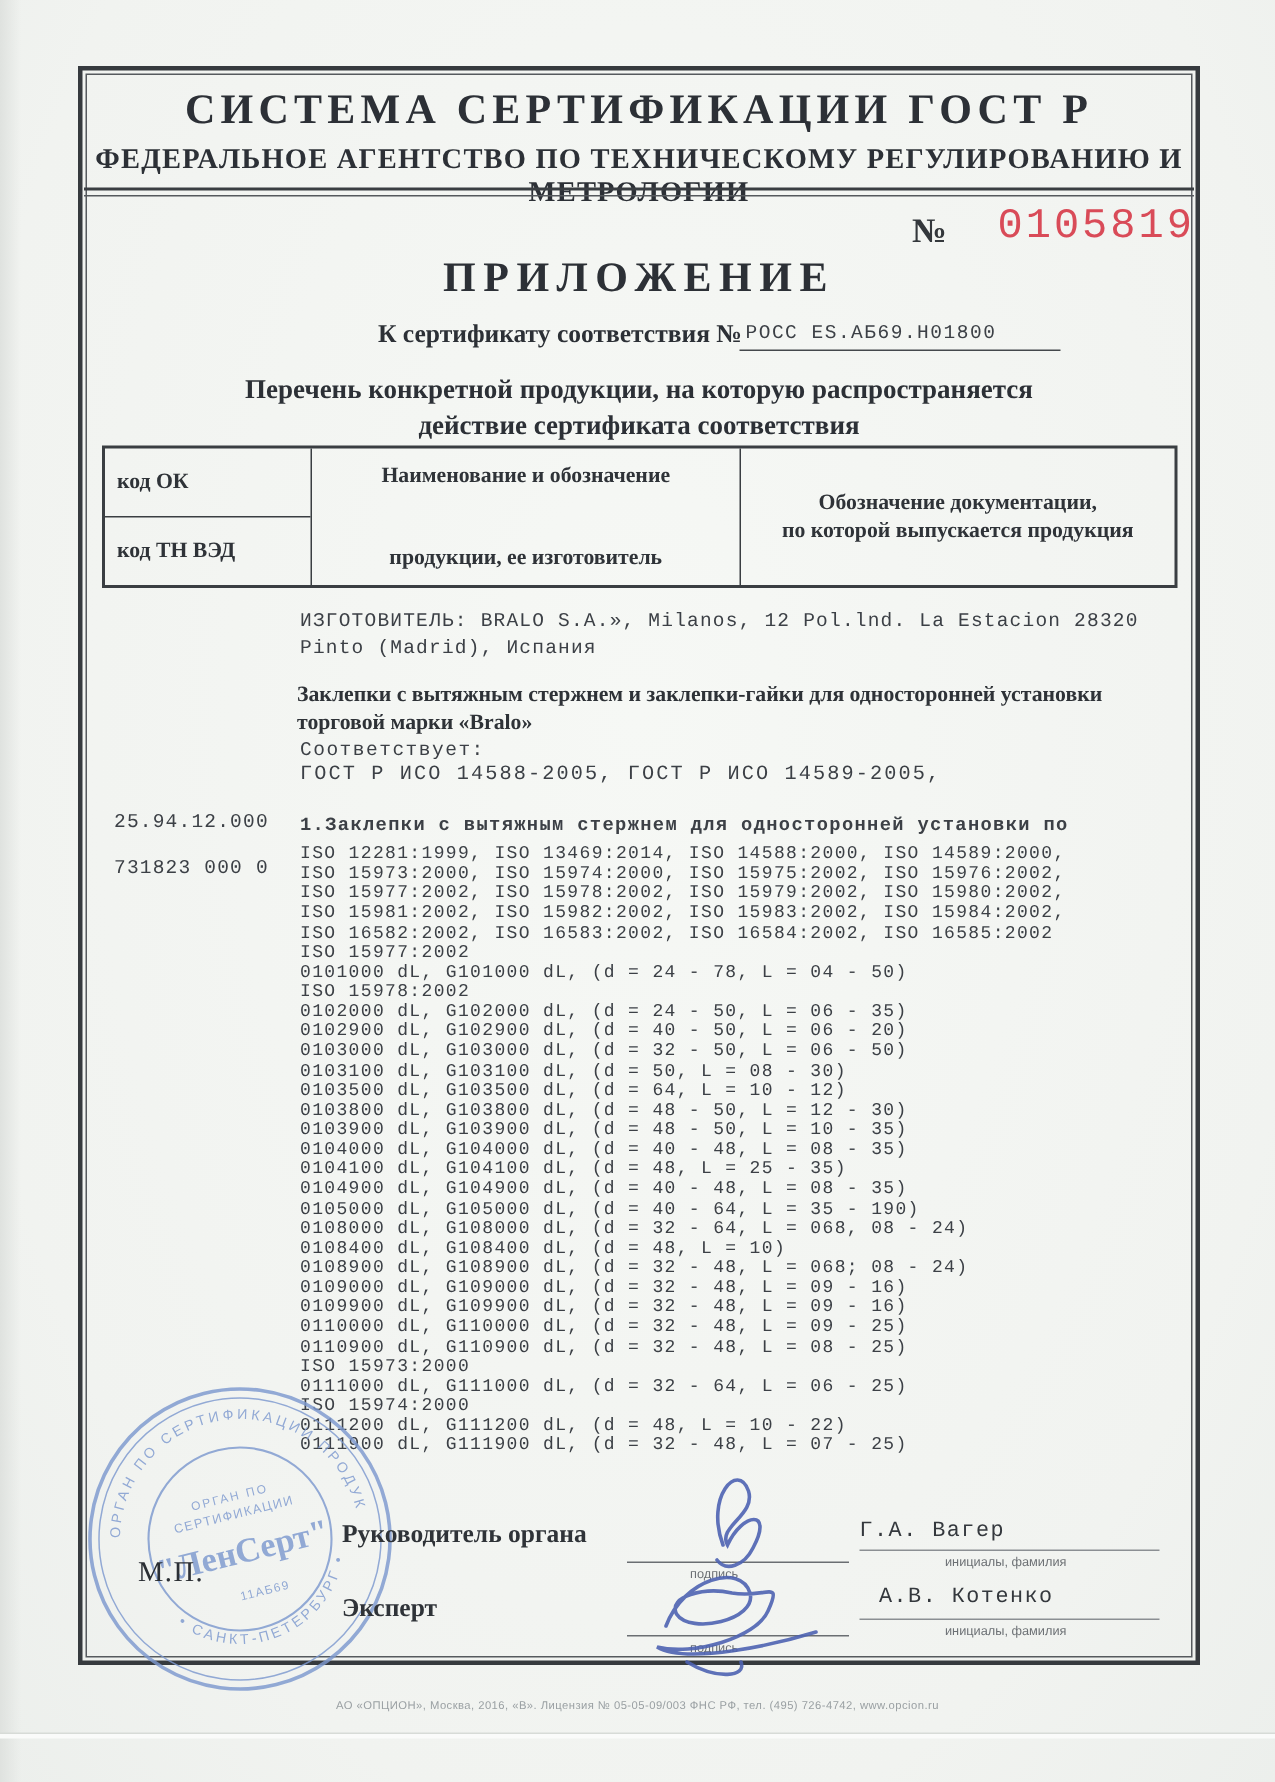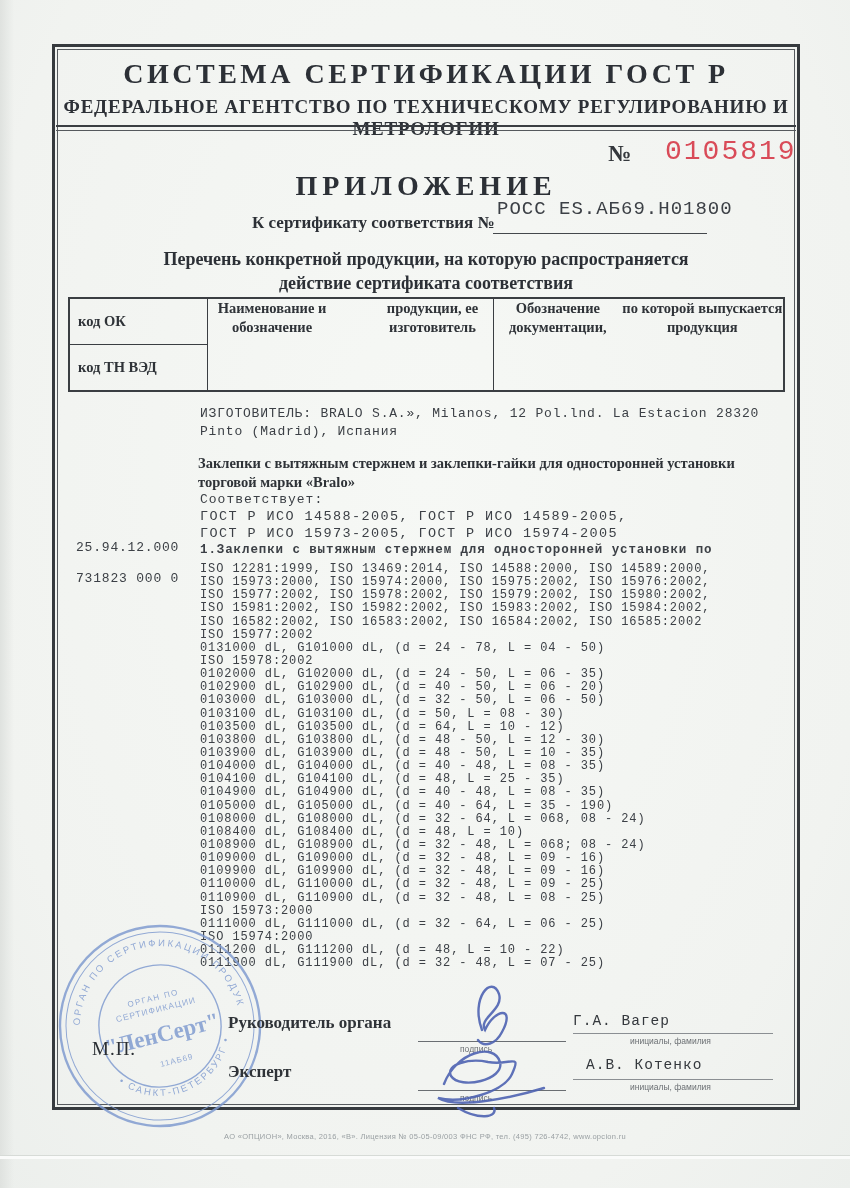--- a/index.html
+++ b/index.html
@@ -21,39 +21,39 @@
   .band-line-a{position:absolute;left:56px;top:125px;width:740px;height:2px;background:#3a3e42;}
   .band-line-b{position:absolute;left:56px;top:130px;width:740px;height:1px;background:#55595d;}
   
   .num-prefix{position:absolute;left:608px;top:141px;font-size:23px;font-weight:bold;color:#34383c;}
   .num-value{position:absolute;left:644px;top:136px;font-family:"Liberation Mono",monospace;
         font-size:28px;letter-spacing:2px;color:#d94b58;margin-left:21px;}
   
   .title{position:absolute;left:52px;top:170px;width:748px;text-align:center;
         font-weight:bold;font-size:28px;letter-spacing:5px;color:#2c3036;}
   .cert-label{position:absolute;left:252px;top:213px;font-weight:bold;font-size:17px;color:#2c3036;}
-  .cert-number{position:absolute;left:497px;top:198px;font-family:"Liberation Mono",monospace;
-        font-size:19px;letter-spacing:1px;color:#3c4046;}
+  .cert-number{position:absolute;left:497px;top:214px;font-family:"Liberation Mono",monospace;
+        font-size:13px;letter-spacing:1px;color:#3c4046;}
   .cert-underline{position:absolute;left:493px;top:233px;width:214px;height:1px;background:#44484c;}
   .purpose1{position:absolute;left:52px;top:249px;width:748px;text-align:center;
         font-weight:bold;font-size:18px;color:#2c3036;}
   .purpose2{position:absolute;left:52px;top:273px;width:748px;text-align:center;
         font-weight:bold;font-size:18px;color:#2c3036;}
   
   .tbl{position:absolute;left:68px;top:297px;width:717px;height:95px;
         border:2px solid #3a3e42;box-sizing:border-box;display:flex;}
   .tbl .c1{width:138px;border-right:1.5px solid #3a3e42;box-sizing:border-box;
         display:flex;flex-direction:column;}
   .tbl .c1 .half{flex:1;display:flex;align-items:center;padding-left:8px;
         font-weight:bold;font-size:14.5px;}
   .tbl .c1 .half.top{border-bottom:1.5px solid #3a3e42;}
   .tbl .c2{width:286px;border-right:1.5px solid #3a3e42;box-sizing:border-box;
-        display:flex;flex-direction:row;justify-content:center;text-align:center;
+        display:flex;flex-direction:column;justify-content:center;text-align:center;
         font-weight:bold;font-size:14.5px;line-height:19px;gap:36px;}
-  .tbl .c3{flex:1;display:flex;flex-direction:row;justify-content:center;text-align:center;
+  .tbl .c3{flex:1;display:flex;flex-direction:column;justify-content:center;text-align:center;
         font-weight:bold;font-size:14.5px;line-height:19px;}
   
   .code-ok{position:absolute;left:76px;top:540px;font-family:"Liberation Mono",monospace;
         font-size:13px;letter-spacing:0.8px;color:#3c4046;}
   .code-tnved{position:absolute;left:76px;top:571px;font-family:"Liberation Mono",monospace;
         font-size:13px;letter-spacing:0.8px;color:#3c4046;}
   
   .mono{font-family:"Liberation Mono","DejaVu Sans Mono",monospace;color:#3c4046;}
   .manu1{position:absolute;left:200px;top:406px;font-size:13px;letter-spacing:0.8px;}
   .manu2{position:absolute;left:200px;top:424px;font-size:13px;letter-spacing:0.8px;}
@@ -134,30 +134,29 @@
 
   <div class="code-ok">25.94.12.000</div>
   <div class="code-tnved">731823 000 0</div>
 
   <div class="manu1 mono">ИЗГОТОВИТЕЛЬ: BRALO S.A.», Milanos, 12 Pol.lnd. La Estacion 28320</div>
   <div class="manu2 mono">Pinto (Madrid), Испания</div>
   <div class="prod1">Заклепки с вытяжным стержнем и заклепки-гайки для односторонней установки</div>
   <div class="prod2">торговой марки «Bralo»</div>
   <div class="conf mono">Соответствует:</div>
   <div class="gost1 mono">ГОСТ Р ИСО 14588-2005, ГОСТ Р ИСО 14589-2005,</div>
-  <div class="gost2 mono">ГОСТ Р ИСО 15973-2005, ГОСТ Р ИСО 15974-2005</div>
   <div class="item1 mono">1.Заклепки с вытяжным стержнем для односторонней установки по</div>
   <div class="listing">
       <div class="mline">ISO 12281:1999, ISO 13469:2014, ISO 14588:2000, ISO 14589:2000,</div>
       <div class="mline">ISO 15973:2000, ISO 15974:2000, ISO 15975:2002, ISO 15976:2002,</div>
       <div class="mline">ISO 15977:2002, ISO 15978:2002, ISO 15979:2002, ISO 15980:2002,</div>
       <div class="mline">ISO 15981:2002, ISO 15982:2002, ISO 15983:2002, ISO 15984:2002,</div>
       <div class="mline">ISO 16582:2002, ISO 16583:2002, ISO 16584:2002, ISO 16585:2002</div>
       <div class="mline">ISO 15977:2002</div>
-      <div class="mline">0131000 dL, G101000 dL, (d = 24 - 78, L = 04 - 50)</div>
+      <div class="mline">0101000 dL, G101000 dL, (d = 24 - 78, L = 04 - 50)</div>
       <div class="mline">ISO 15978:2002</div>
       <div class="mline">0102000 dL, G102000 dL, (d = 24 - 50, L = 06 - 35)</div>
       <div class="mline">0102900 dL, G102900 dL, (d = 40 - 50, L = 06 - 20)</div>
       <div class="mline">0103000 dL, G103000 dL, (d = 32 - 50, L = 06 - 50)</div>
       <div class="mline">0103100 dL, G103100 dL, (d = 50, L = 08 - 30)</div>
       <div class="mline">0103500 dL, G103500 dL, (d = 64, L = 10 - 12)</div>
       <div class="mline">0103800 dL, G103800 dL, (d = 48 - 50, L = 12 - 30)</div>
       <div class="mline">0103900 dL, G103900 dL, (d = 48 - 50, L = 10 - 35)</div>
       <div class="mline">0104000 dL, G104000 dL, (d = 40 - 48, L = 08 - 35)</div>
       <div class="mline">0104100 dL, G104100 dL, (d = 48, L = 25 - 35)</div>

